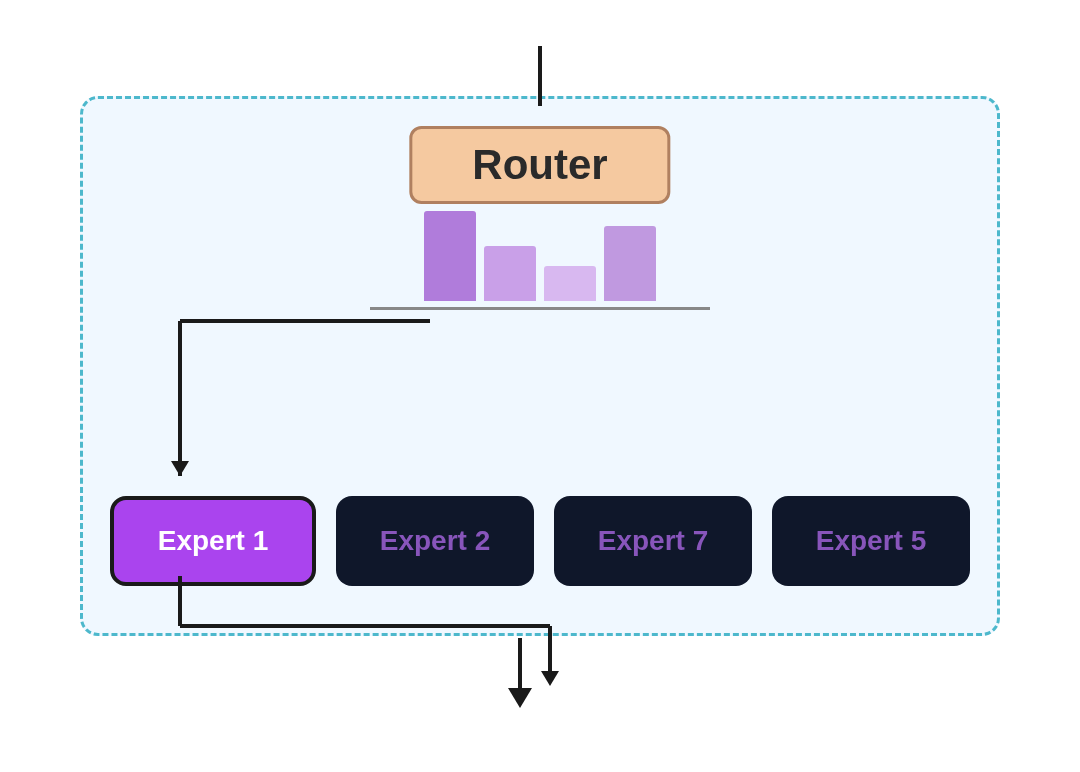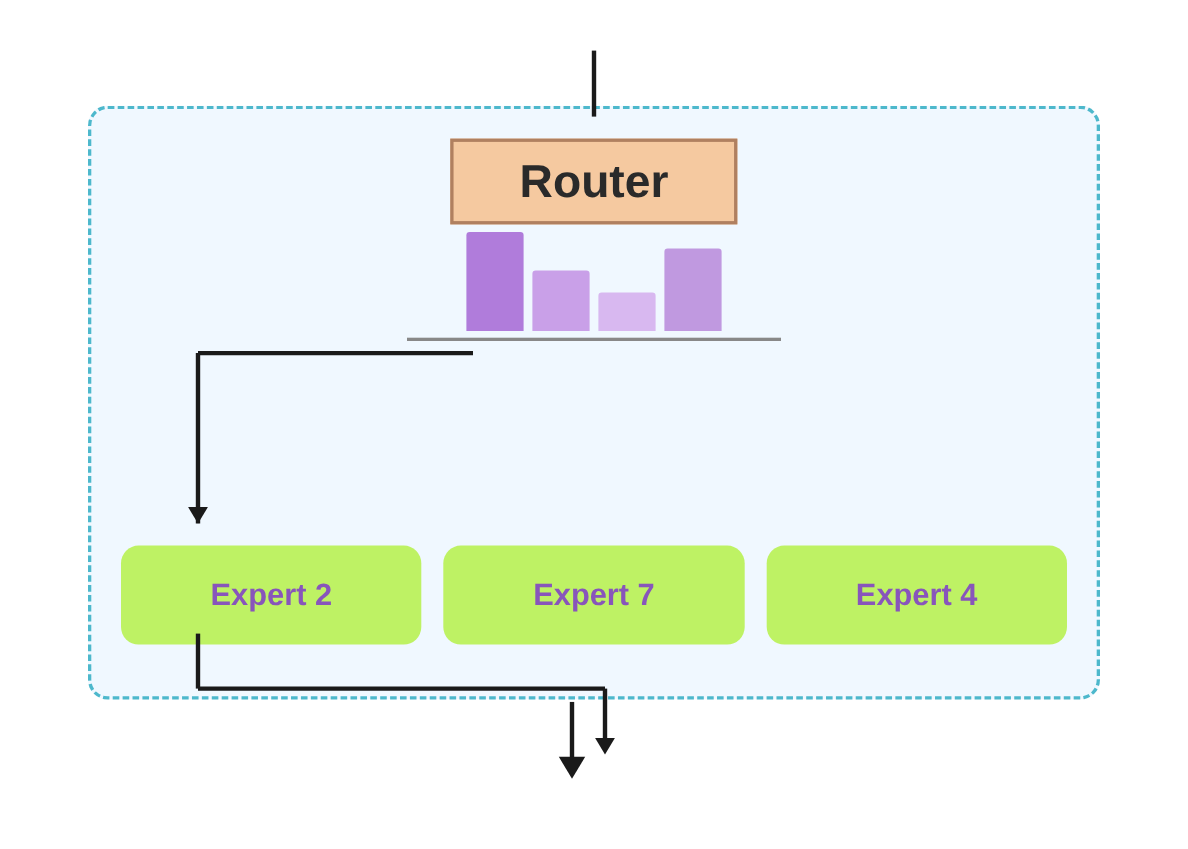--- a/index.html
+++ b/index.html
@@ -53,21 +53,21 @@
     }
 
     
     .router-box {
       position: absolute;
       top: 80px;
       left: 50%;
       transform: translateX(-50%);
       background: #f5c9a0;
       border: 3px solid #b08060;
-      border-radius: 0;
+      border-radius: 12px;
       padding: 12px 60px;
       z-index: 20;
     }
 
     .router-label {
       font-size: 42px;
       font-weight: 800;
       color: #2a2a2a;
       white-space: nowrap;
     }
@@ -123,21 +123,21 @@
       justify-content: center;
       height: 90px;
     }
 
     .expert-box.active {
       background: #aa44ee;
       border: 4px solid #1a1a1a;
     }
 
     .expert-box.inactive {
-      background: #bef264;
+      background: #0f172a;
       border: none;
     }
 
     .expert-label {
       font-size: 28px;
       font-weight: 800;
     }
 
     .expert-box.active .expert-label {
       color: #ffffff;
@@ -184,31 +184,34 @@
 
     <line x1="120" y1="530" x2="120" y2="580" stroke="#1a1a1a" stroke-width="4"></line>
     <line x1="120" y1="580" x2="490" y2="580" stroke="#1a1a1a" stroke-width="4"></line>
     <line x1="490" y1="580" x2="490" y2="630" stroke="#1a1a1a" stroke-width="4"></line>
 
     <polygon points="490,640 481,625 499,625" fill="#1a1a1a"></polygon>
   </svg>
 
   <div class="experts-row">
 
+    <div class="expert-box active">
+      <span class="expert-label">Expert 1</span>
+    </div>
 
     <div class="expert-box inactive">
       <span class="expert-label">Expert 2</span>
     </div>
 
     <div class="expert-box inactive">
       <span class="expert-label">Expert 7</span>
     </div>
 
     <div class="expert-box inactive">
-      <span class="expert-label">Expert 4</span>
+      <span class="expert-label">Expert 5</span>
     </div>
 
   </div>
 
   <svg class="bottom-arrow" width="40" height="80" viewBox="0 0 40 80" style="bottom: 8px; position: absolute; left: calc(50% - 20px);">
     <line x1="20" y1="0" x2="20" y2="55" stroke="#1a1a1a" stroke-width="4"></line>
     <polygon points="20,70 8,50 32,50" fill="#1a1a1a"></polygon>
   </svg>
 
 </div>

